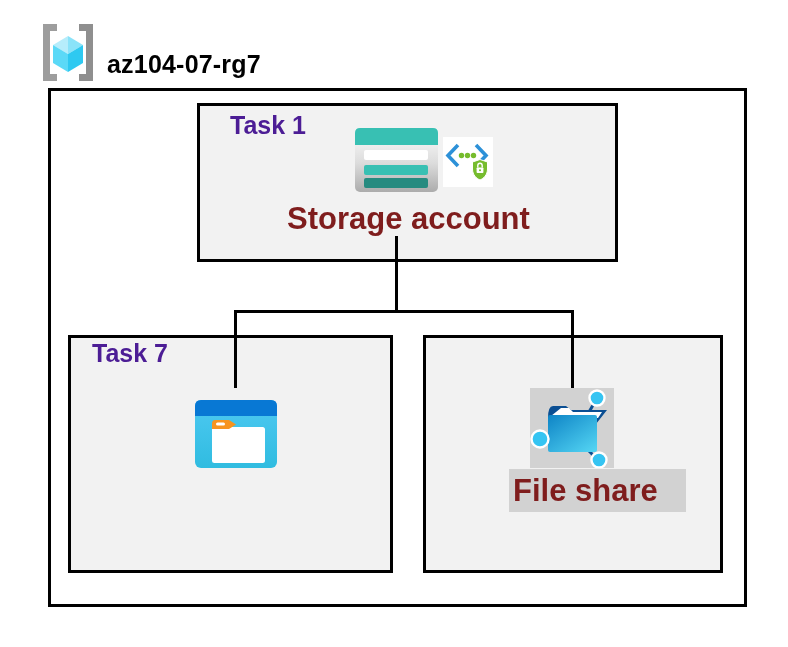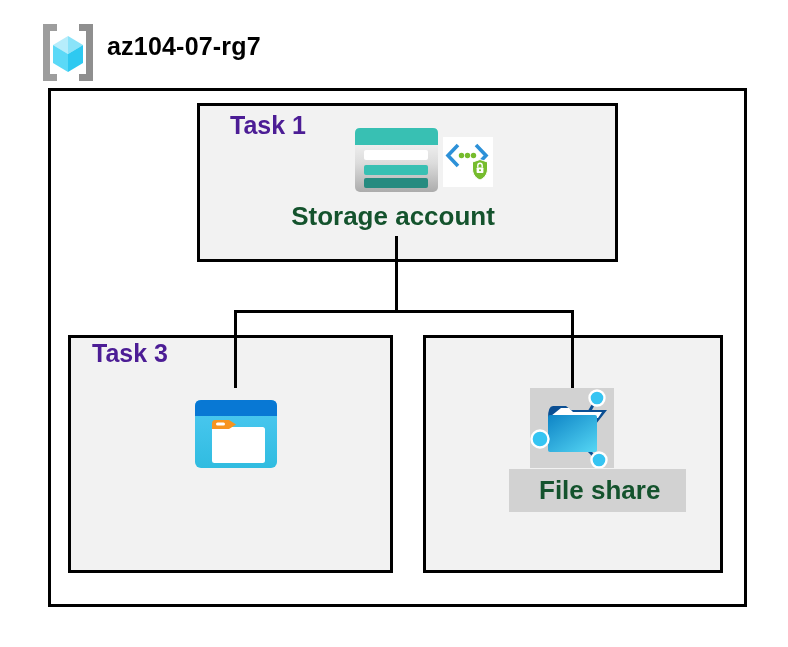--- a/index.html
+++ b/index.html
@@ -2,35 +2,35 @@
 <html><head>
 <meta charset="utf-8">
 <style>
   html,body{margin:0;padding:0;background:#fff;}
   .canvas{
     position:relative;width:788px;height:647px;background:#fff;overflow:hidden;
     font-family:"Liberation Sans","DejaVu Sans",sans-serif;
   }
   .abs{position:absolute;}
   
-  .rg-title{position:absolute;left:107px;top:32px;font-size:25px;font-weight:bold;color:#000;letter-spacing:.2px;}
+  .rg-title{position:absolute;left:107px;top:50px;font-size:25px;font-weight:bold;color:#000;letter-spacing:.2px;}
   
   .outer-box{position:absolute;left:48px;top:88px;width:699px;height:519px;border:3px solid #000;box-sizing:border-box;background:#fff;}
   .task-box{position:absolute;border:3px solid #000;box-sizing:border-box;background:#F2F2F2;}
   #t1{left:197px;top:103px;width:421px;height:159px;}
   #t2{left:68px;top:335px;width:325px;height:238px;}
   #t3{left:423px;top:335px;width:300px;height:238px;}
   .task-h{position:absolute;font-size:25px;font-weight:bold;color:#4c1d95;}
-  .res-label{position:absolute;font-size:26px;font-weight:bold;color:#14532d;white-space:nowrap;}
+  .res-label{position:absolute;font-size:31px;font-weight:bold;color:#7f1d1d;white-space:nowrap;}
   
   .conn{position:absolute;background:#000;}
   
   .fs-iconbg{position:absolute;left:530px;top:388px;width:84px;height:80px;background:#D2D2D2;}
   .fs-labelbg{position:absolute;left:509px;top:469px;width:177px;height:43px;background:#D2D2D2;}
-  .fs-labelbg .res-label{position:static;display:block;line-height:43px;padding-left:30px;}
+  .fs-labelbg .res-label{position:static;display:block;line-height:43px;padding-left:4px;}
   svg{display:block;}
 </style>
 </head>
 <body>
 
 <div class="canvas">
 
   <svg class="abs" style="left:40px;top:23px" width="56" height="59" viewBox="0 0 56 59">
     <path d="M3,1 H17 V8 H10 V51 H17 V58 H3 Z" fill="#9D9D9D"></path>
     <path d="M53,1 H39 V8 H46 V51 H39 V58 H53 Z" fill="#8F8F8F"></path>
@@ -70,21 +70,21 @@
     <circle cx="30.5" cy="18.5" r="2.7" fill="#76BC2D"></circle>
     <path d="M37,22.5 L44.5,25 V32 C44.5,38 40.5,41.5 37,43 C33.5,41.5 29.5,38 29.5,32 V25 Z" fill="#76BC2D" stroke="#FFFFFF" stroke-width="1"></path>
     <path d="M34.8,30.5 v-2 a2.2,2.2 0 0 1 4.4,0 v2" stroke="#FFFFFF" stroke-width="1.4" fill="none"></path>
     <rect x="33.6" y="30.5" width="6.8" height="5.6" rx="0.8" fill="#FFFFFF"></rect>
     <circle cx="37" cy="33.2" r="1" fill="#76BC2D"></circle>
   </svg>
 
   <div class="res-label" style="left:287px;top:201px;width:212px;text-align:center">Storage account</div>
 
   <div class="task-box" id="t2"></div>
-  <div class="task-h" style="left:92px;top:339px">Task 3</div>
+  <div class="task-h" style="left:92px;top:339px">Task 7</div>
 
   <svg class="abs" style="left:195px;top:400px" width="82" height="68" viewBox="0 0 82 68">
     <defs>
       <linearGradient id="gBlob" x1="0" y1="0" x2="0" y2="1">
         <stop offset="0" stop-color="#4EC9F2"></stop>
           <stop offset="1" stop-color="#30BCE0"></stop>
       </linearGradient>
     </defs>
     <rect width="82" height="68" rx="6" fill="url(#gBlob)"></rect>
     <path d="M0,16 V6 Q0,0 6,0 H76 Q82,0 82,6 V16 Z" fill="#0878D4"></path>

